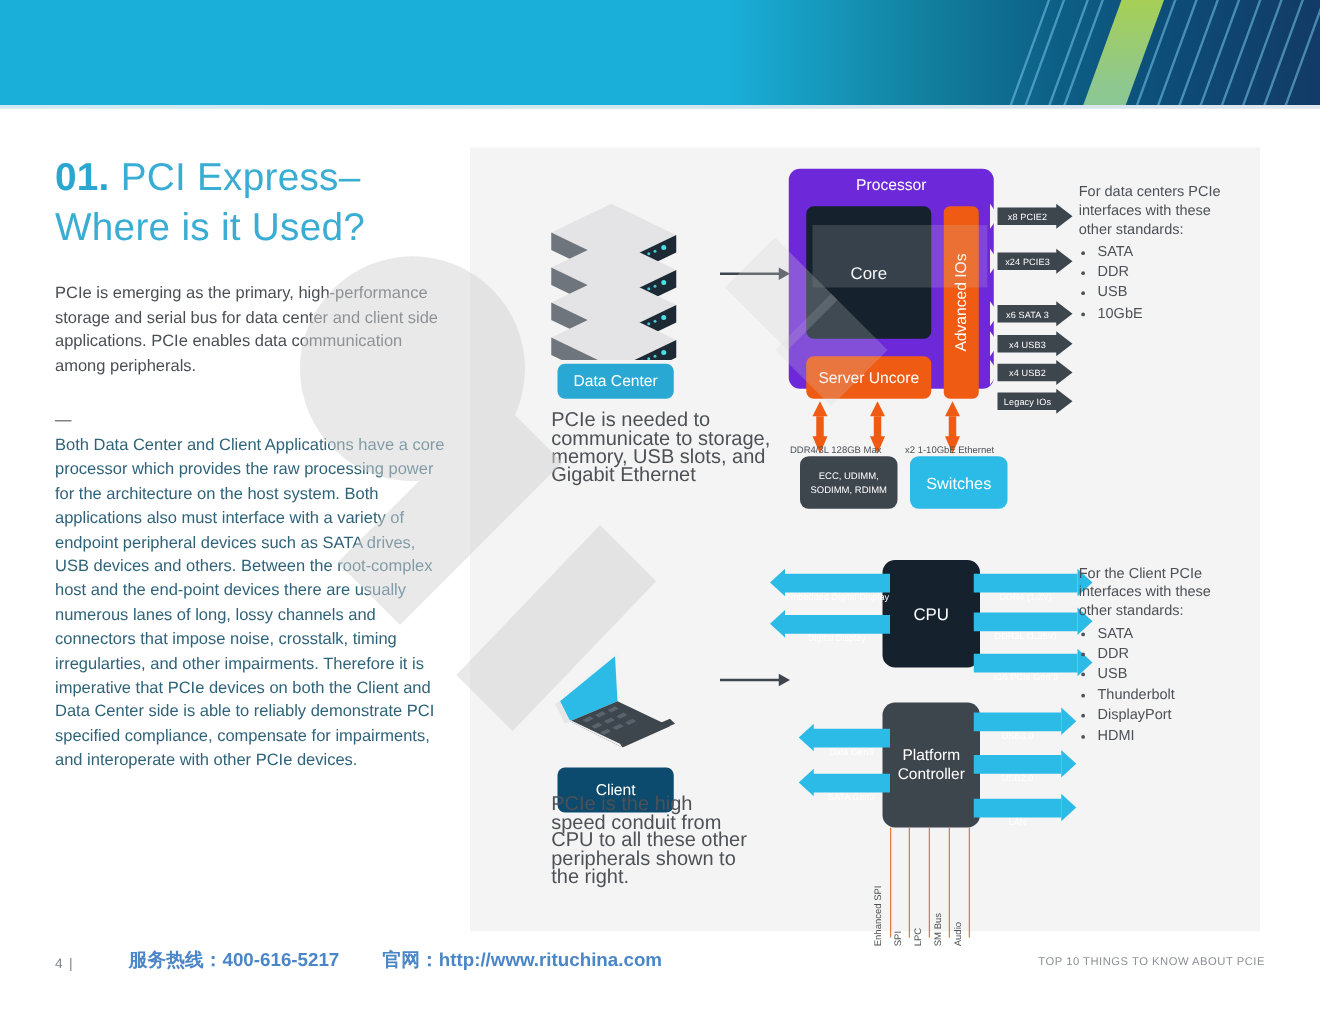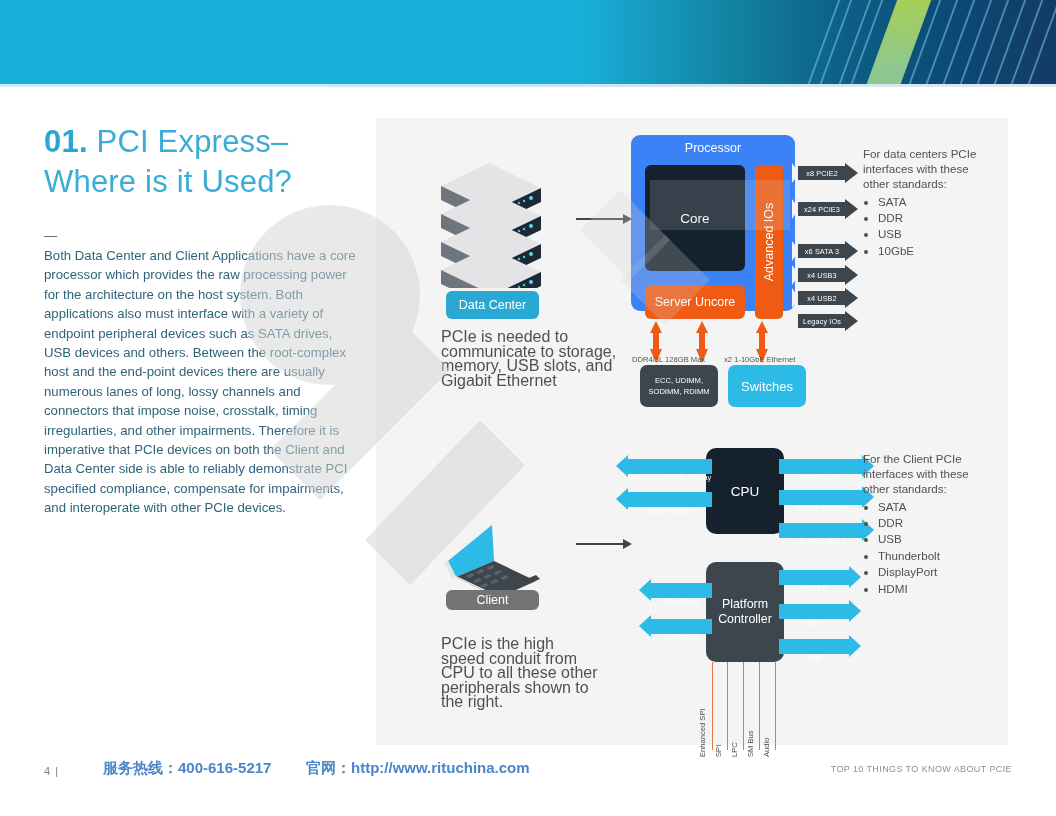--- a/index.html
+++ b/index.html
@@ -61,21 +61,21 @@
   #diagram-panel{
     position:absolute; left:376px; top:118px; width:632px; height:627px;
     background:#f4f4f4;
   }
 
   .tag-pill{
     position:absolute; border-radius:6px; color:#fff;
     font-size:12.5px; display:flex; align-items:center; justify-content:center;
   }
   #data-center-pill{ left:70px; top:173px; width:93px; height:28px; background:#29a8d4; }
-  #client-pill{ left:70px; top:472px; width:93px; height:20px; background:#737373; }
+  #client-pill{ left:70px; top:496px; width:93px; height:36px; background:#0c4a6e; }
 
   .caption{
     position:absolute; color:#4d5156; font-size:16px; line-height:14.6px;
   }
   #data-center-caption{ left:65px; top:212px; width:180px; }
   #client-caption{ left:65px; top:519px; width:160px; }
 
   
   .flow-arrow{ position:absolute; height:2px; background:#3d454d; }
   .flow-arrow:after{
@@ -83,21 +83,21 @@
     border-left:9px solid #3d454d; border-top:5px solid transparent; border-bottom:5px solid transparent;
   }
 
   
   #server-stack{ position:absolute; left:55px; top:40px; width:120px; height:130px; }
   #laptop-icon{ position:absolute; left:60px; top:385px; width:115px; height:95px; }
 
   
   #processor-block{
     position:absolute; left:255px; top:17px; width:164px; height:176px;
-    background:#3b82f6; border-radius:9px;
+    background:#6d28d9; border-radius:9px;
   }
   #processor-label{
     position:absolute; left:0; top:6px; width:164px; text-align:center;
     color:#fff; font-size:12.5px;
   }
   #core-block{
     position:absolute; left:14px; top:30px; width:100px; height:106px;
     background:#15222e; border-radius:6px;
     display:flex; align-items:center; justify-content:center;
     color:#fff; font-size:13.5px;
@@ -244,20 +244,21 @@
       <path d="M215 420 L330 300 L375 345 L260 465 Z"></path>
       <path d="M430 110 L470 70 L520 120 L480 160 Z" opacity=".55"></path>
       <path d="M470 160 L515 115 L560 160 L515 205 Z" opacity=".45"></path>
       <path d="M500 60 L640 60 L640 110 L500 110 Z" opacity=".35"></path>
     </g>
   </svg>
 </div>
 
 <div id="left-col">
   <h1 id="page-title"><span class="num">01.</span><span> PCI Express– Where is it Used?</span></h1>
+  <p id="intro-paragraph">PCIe is emerging as the primary, high-performance storage and serial bus for data center and client side applications. PCIe enables data communication among peripherals.</p>
   <p id="rule-dash">—</p>
   <p id="body-paragraph">Both Data Center and Client Applications have a core processor which provides the raw processing power for the architecture on the host system. Both applications also must interface with a variety of endpoint peripheral devices such as SATA drives, USB devices and others. Between the root-complex host and the end-point devices there are usually numerous lanes of long, lossy channels and connectors that impose noise, crosstalk, timing irregularties, and other impairments. Therefore it is imperative that PCIe devices on both the Client and Data Center side is able to reliably demonstrate PCI specified compliance, compensate for impairments, and interoperate with other PCIe devices.</p>
 </div>
 
 <div id="diagram-panel">
 
   <div id="server-stack">
     <svg viewBox="0 0 120 130" xmlns="http://www.w3.org/2000/svg">
       <g>
         <g transform="translate(0,0)">

